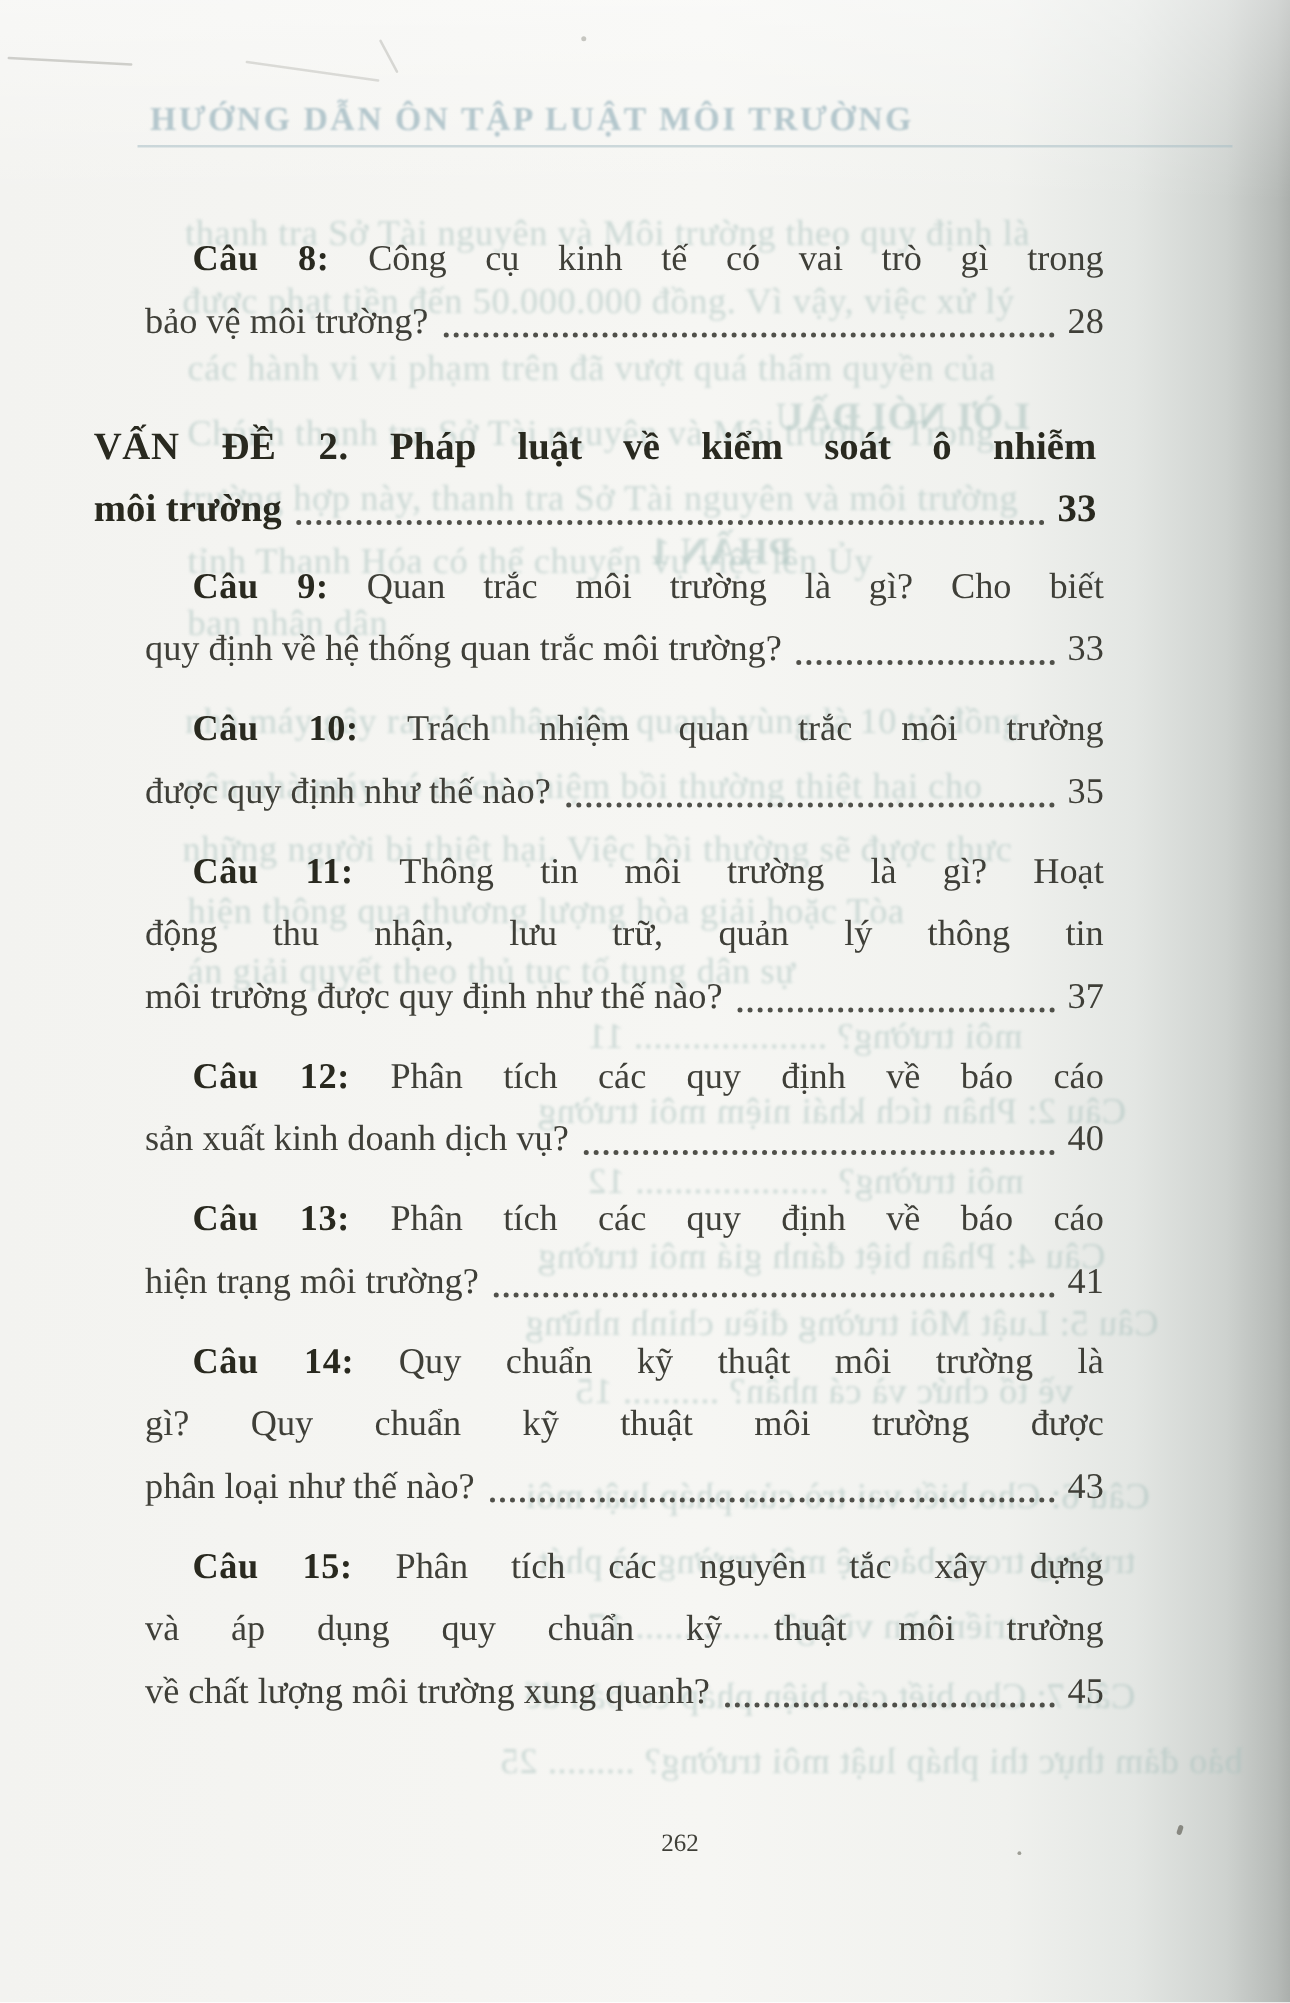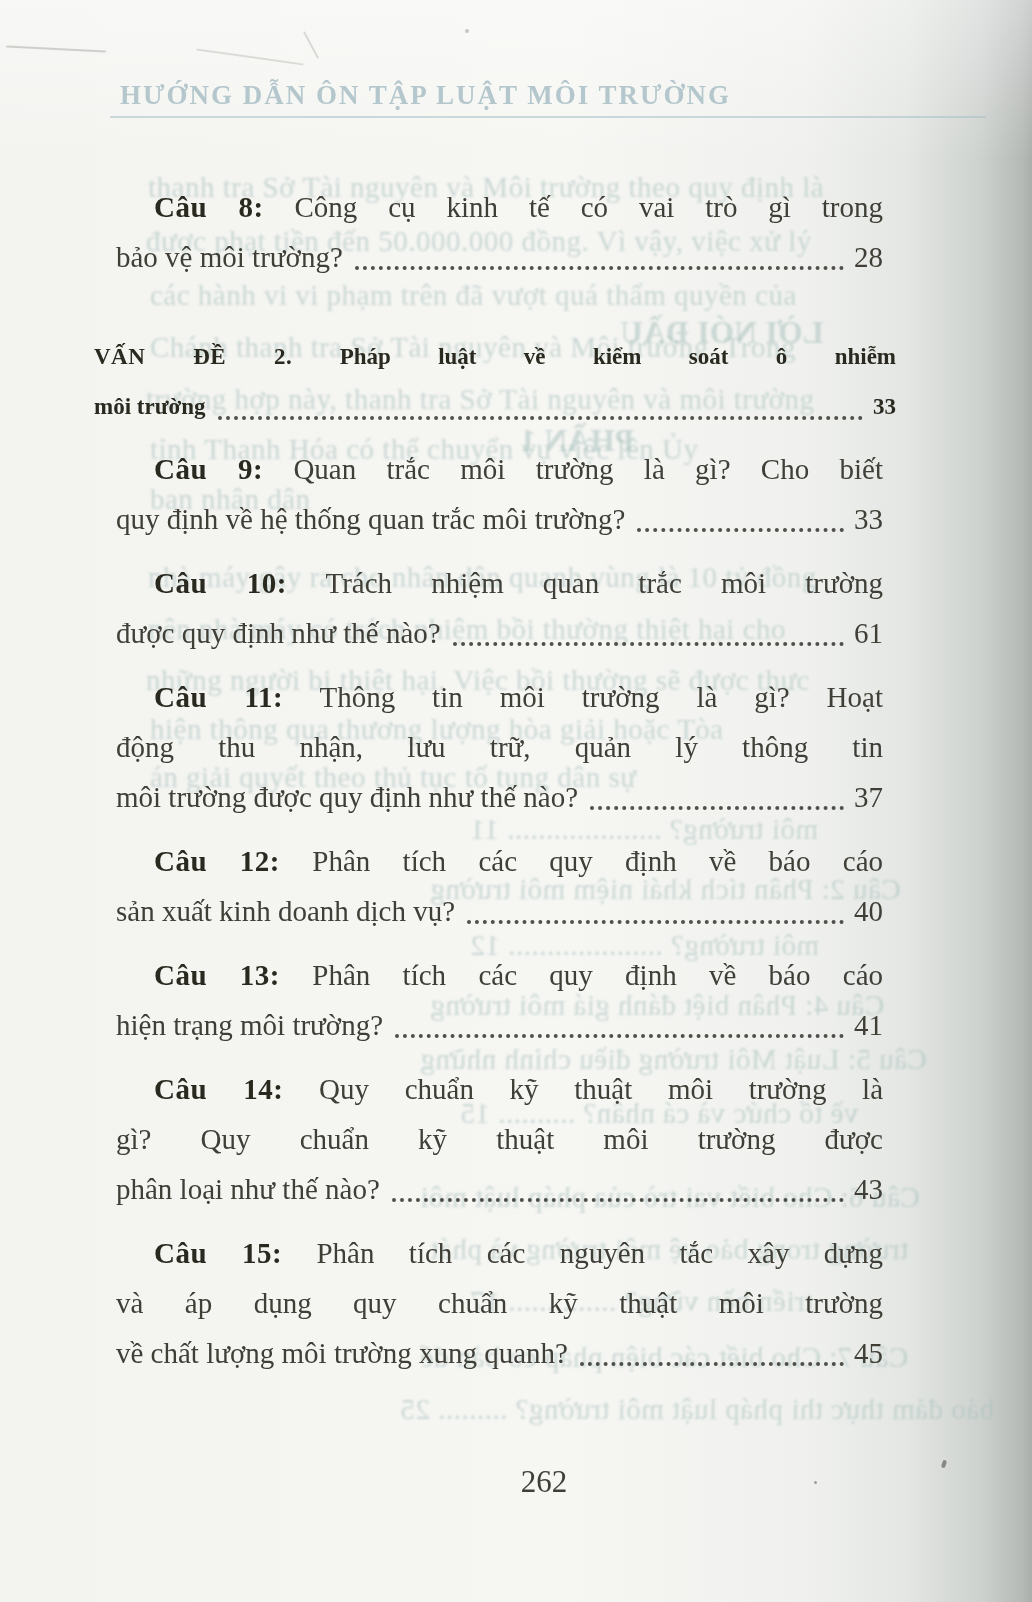--- a/index.html
+++ b/index.html
@@ -27,38 +27,38 @@
   }
   .header-rule{
     position:absolute; z-index:2; top:116px; left:110px; width:876px; height:2px;
     background:var(--header-faint); opacity:.55; filter:blur(.4px);
   }
   
   #toc{position:absolute; z-index:3; top:182px; left:0; width:1032px; filter:blur(.3px);}
   .toc-item{color:var(--ink); font-size:29px; line-height:50px;}
   .toc-item.entry{margin:0 0 14px 116px; width:767px;}
   .toc-item.section{
-    margin:50px 0 12px 94px; width:802px;
-    font-weight:bold; font-size:23px; color:var(--bold-ink);
+    margin:50px 0 12px 75px; width:802px;
+    font-weight:bold; font-size:31px; color:var(--bold-ink);
   }
   .tline{text-align:justify; text-align-last:justify;}
   .toc-item.entry .tline.first{text-indent:38px;}
   .lbl{font-weight:bold; color:var(--bold-ink); letter-spacing:.5px;}
   .lastline{display:flex; align-items:flex-start; text-align-last:auto;}
   .lastline .txt{flex:none; white-space:nowrap;}
   .dots{
     flex:1; height:0; align-self:flex-end; margin:0 10px 12px 12px;
     border-bottom:4px dotted var(--ink); opacity:.9;
   }
   .pg{flex:none;}
   .toc-item.section .pg{font-weight:bold;}
   
   .page-number{
     position:absolute; z-index:3; top:1464px; left:544px; transform:translateX(-50%);
-    font-size:31px; color:var(--ink); filter:blur(.3px);
+    font-size:20px; color:var(--ink); filter:blur(.3px);
   }
   
   .scratch{position:absolute; z-index:4; border-radius:2px;}
   .s1{left:6px;  top:48px; width:100px; height:2px; background:#bdbdb8; transform:rotate(3deg);  opacity:.7;}
   .s2{left:196px; top:56px; width:108px; height:2px; background:#c6c6c1; transform:rotate(8deg);  opacity:.6;}
   .s3{left:296px; top:44px; width:30px;  height:2px; background:#c2c2bd; transform:rotate(62deg); opacity:.6;}
   .speck{position:absolute; z-index:4; border-radius:50%;}
   .sp1{left:465px; top:29px;   width:4px; height:4px; background:#b9b9b3; opacity:.8;}
   .sp2{left:942px; top:1460px; width:4px; height:8px; background:#73736a; transform:rotate(18deg); border-radius:2px; opacity:.8;}
   .sp3{left:814px; top:1481px; width:3px; height:3px; background:#8a8a80; opacity:.8;}
@@ -121,21 +121,21 @@
           <span class="txt">quy định về hệ thống quan trắc môi trường?</span>
           <span class="dots"></span>
           <span class="pg">33</span>
         </div>
       </div>
       <div class="toc-item entry">
         <div class="tline first"><span class="lbl">Câu 10:</span> <span>Trách nhiệm quan trắc môi trường</span></div>
         <div class="tline lastline">
           <span class="txt">được quy định như thế nào?</span>
           <span class="dots"></span>
-          <span class="pg">61</span>
+          <span class="pg">35</span>
         </div>
       </div>
       <div class="toc-item entry">
         <div class="tline first"><span class="lbl">Câu 11:</span> <span>Thông tin môi trường là gì? Hoạt</span></div>
         <div class="tline"><span>động thu nhận, lưu trữ, quản lý thông tin</span></div>
         <div class="tline lastline">
           <span class="txt">môi trường được quy định như thế nào?</span>
           <span class="dots"></span>
           <span class="pg">37</span>
         </div>

